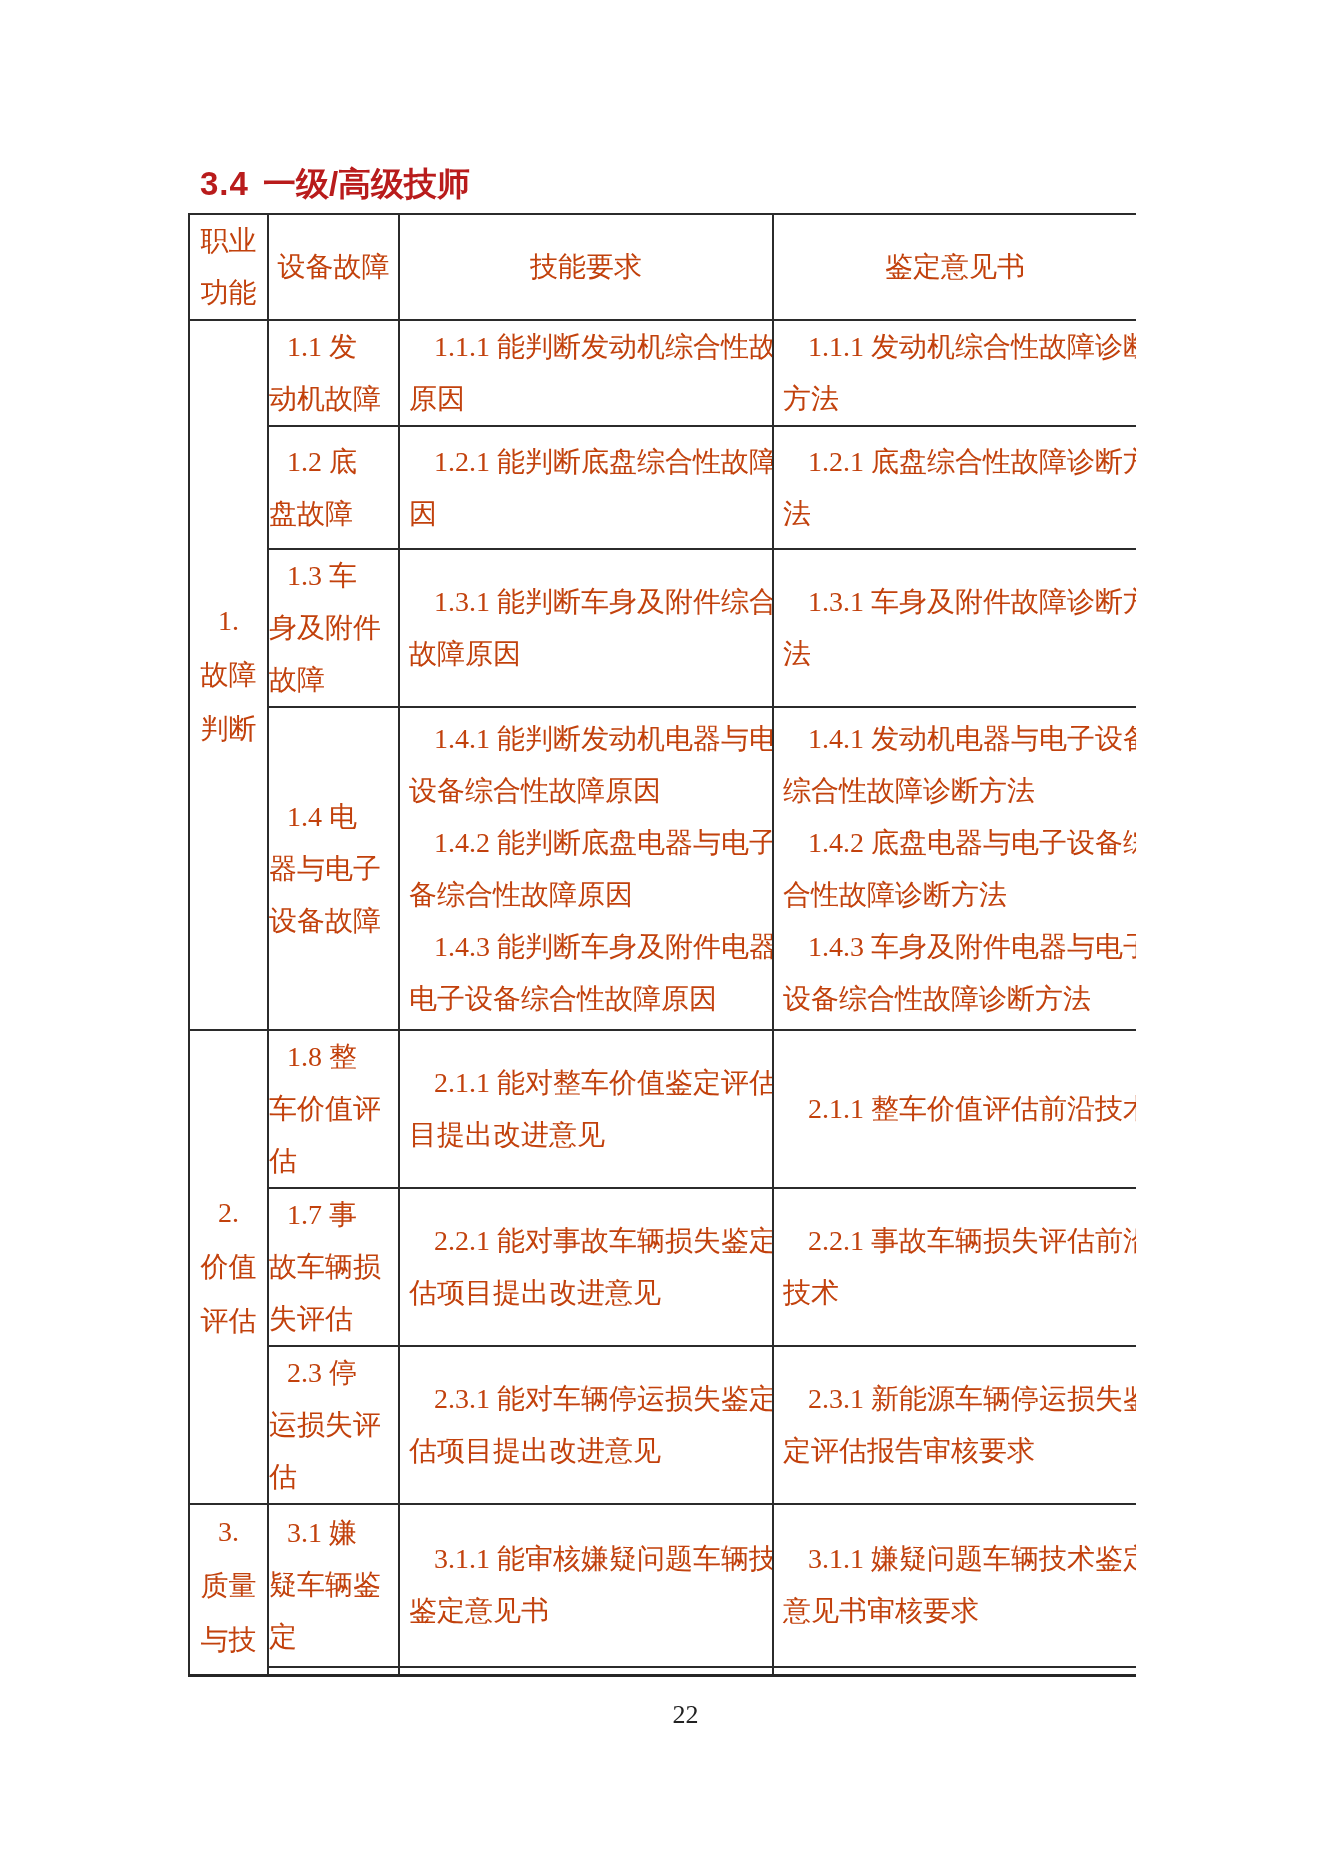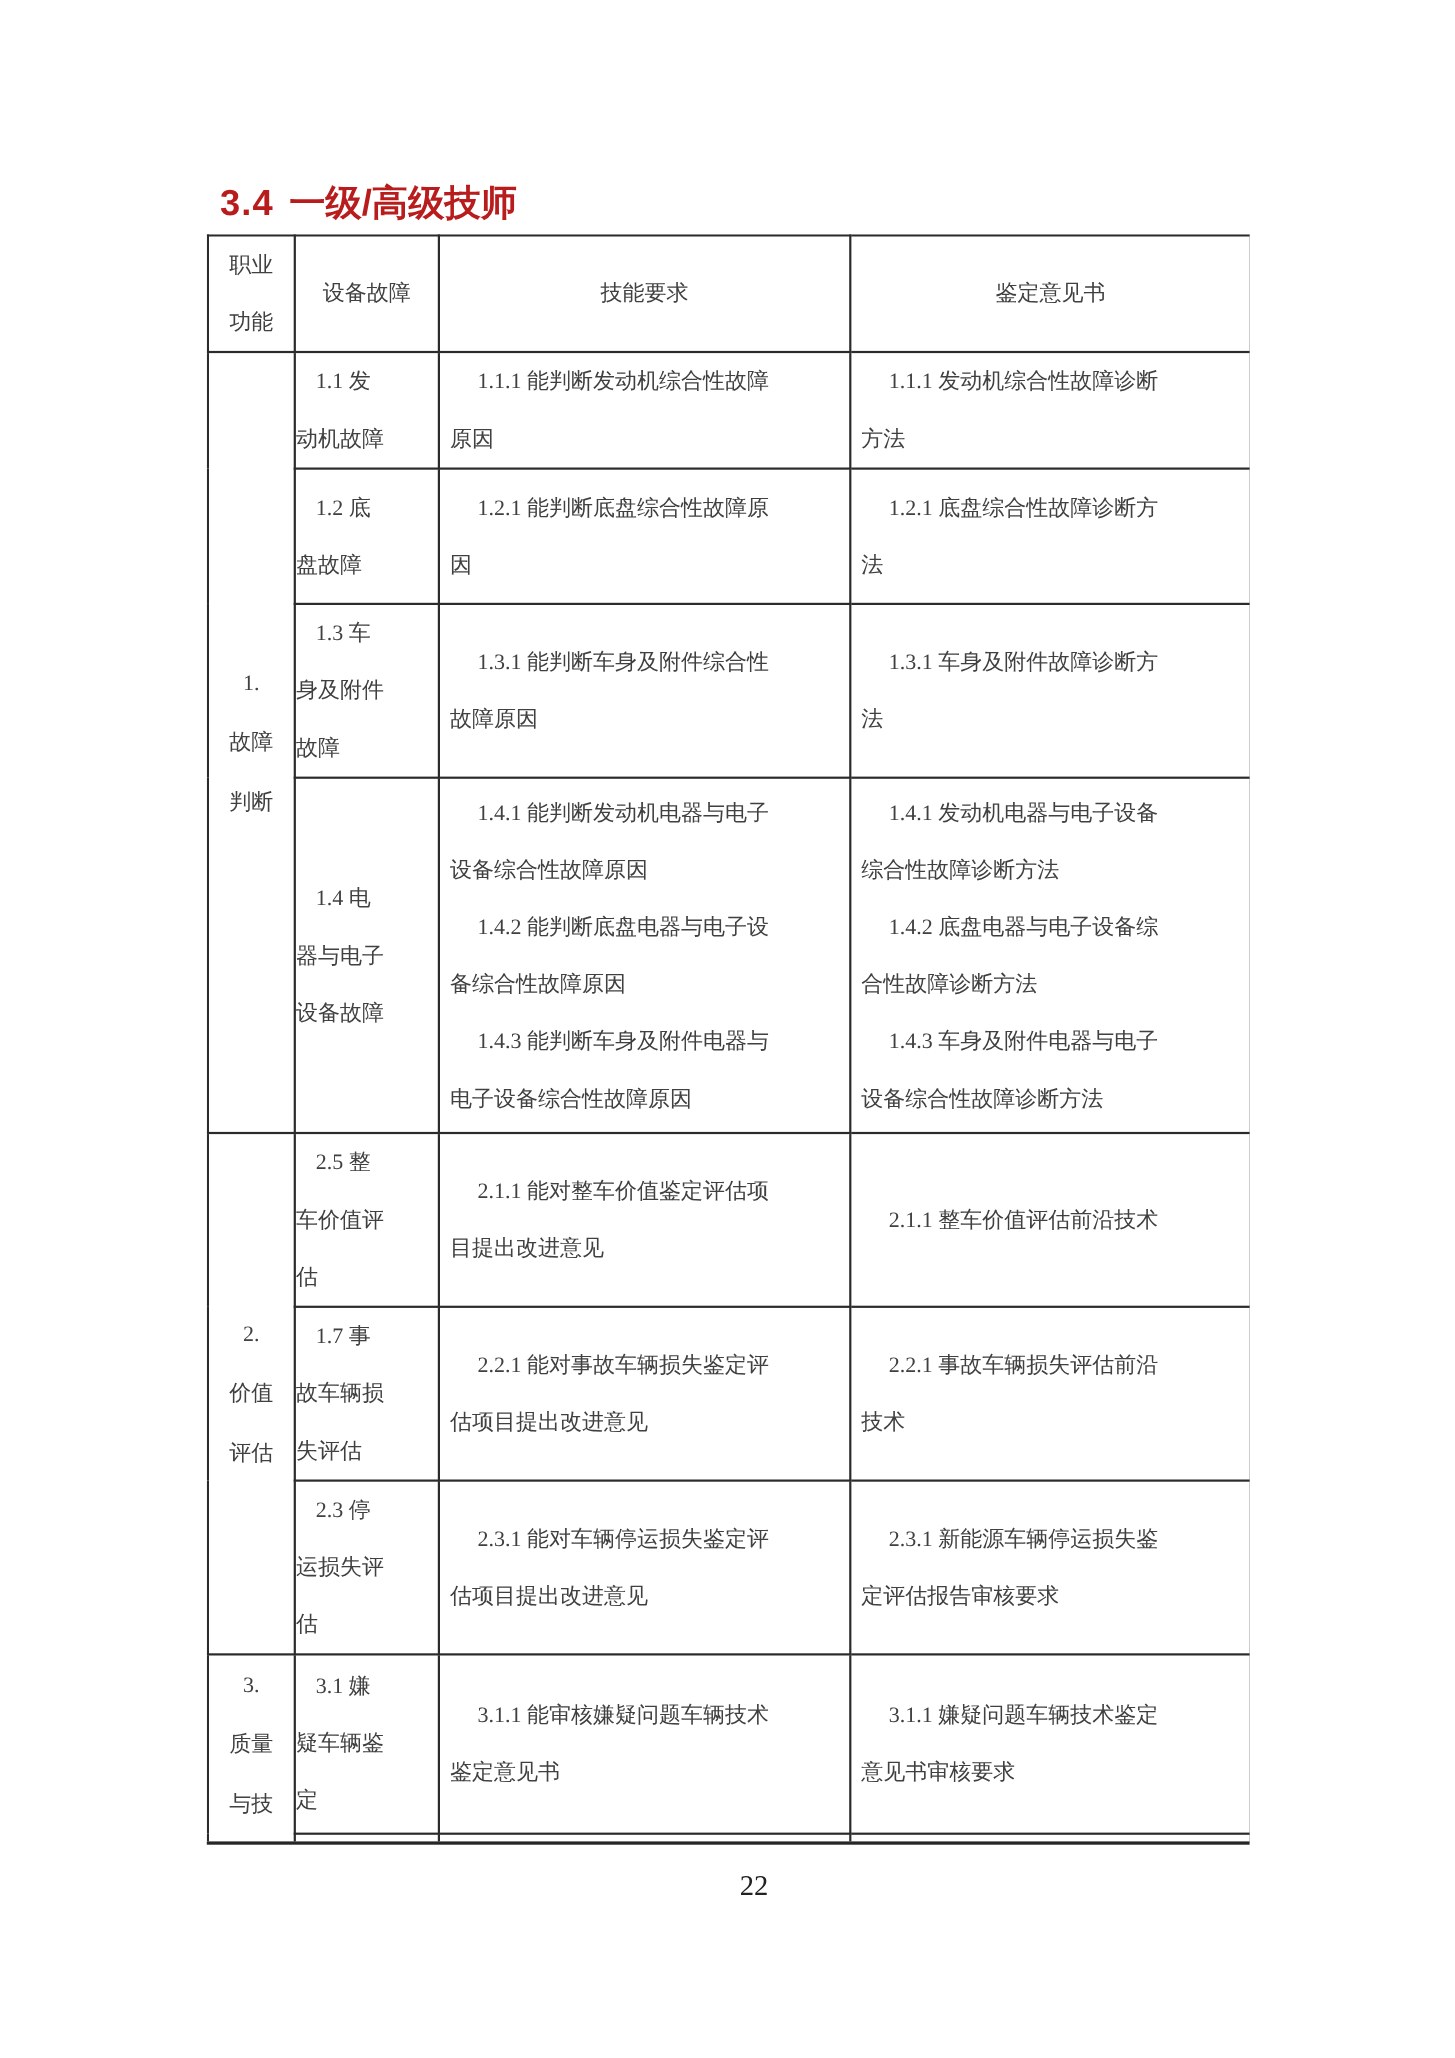--- a/index.html
+++ b/index.html
@@ -14,21 +14,21 @@
     font-size:33px;line-height:36px;font-weight:bold;color:#b91c1c;
     white-space:nowrap;
   }
   .heading .num{margin-right:14px;letter-spacing:1px;}
   .table-clip{
     position:absolute;left:188px;top:213px;width:948px;height:1464px;
     overflow:hidden;border-bottom:3px solid #262626;box-sizing:border-box;
   }
   table{
     border-collapse:collapse;table-layout:fixed;width:948px;
-    font-size:20px;color:#404040;
+    font-size:28px;color:#c2410c;
   }
   td{
     border:2px solid #2b2b2b;padding:0;vertical-align:middle;
     overflow:hidden;line-height:52px;
   }
   td.hd{text-align:center;white-space:pre;line-height:52px;}
   td.sec{text-align:center;white-space:pre;line-height:54px;}
   td.c2{white-space:pre;text-indent:18px;}
   td.c3 p,td.c4 p{margin:0;white-space:pre;text-indent:25px;padding-left:9px;}
   tr.cut td{vertical-align:top;}
@@ -120,21 +120,21 @@
 合性故障诊断方法</p>
       <p>1.4.3 车身及附件电器与电子
 设备综合性故障诊断方法</p>
     </td>
   </tr>
 
   <tr style="height:150px">
     <td class="sec" rowspan="3">2.
 价值
 评估</td>
-    <td class="c2">2.5 整
+    <td class="c2">1.8 整
 车价值评
 估</td>
     <td class="c3">
             <p>2.1.1 能对整车价值鉴定评估项
 目提出改进意见</p>
           </td>
     <td class="c4">
             <p>2.1.1 整车价值评估前沿技术</p>
           </td>
   </tr>

